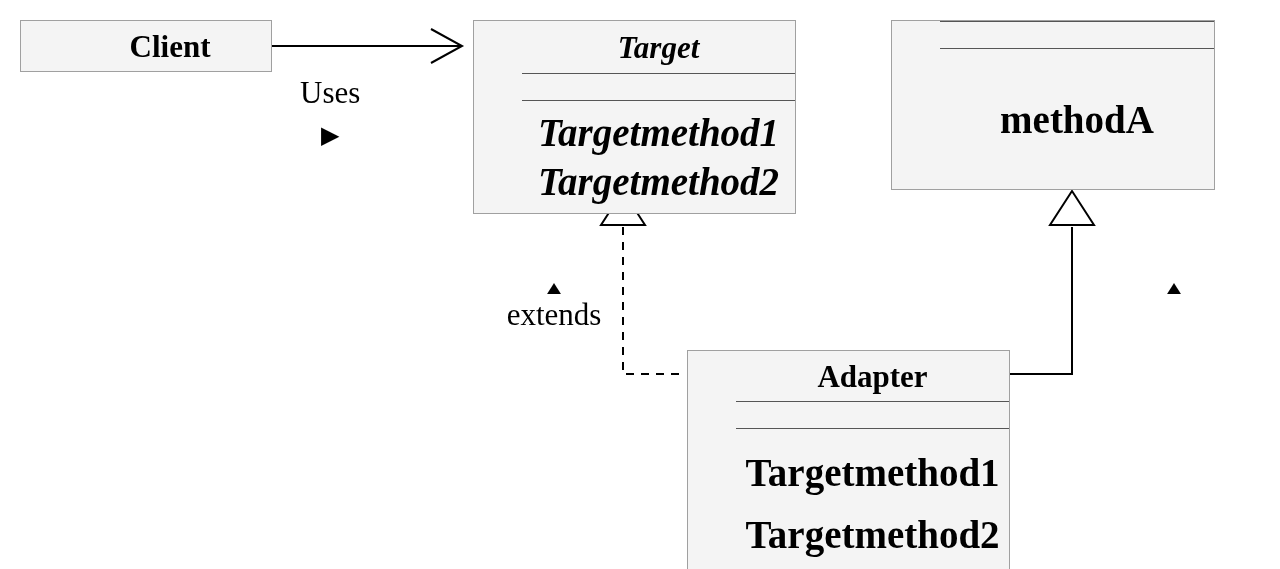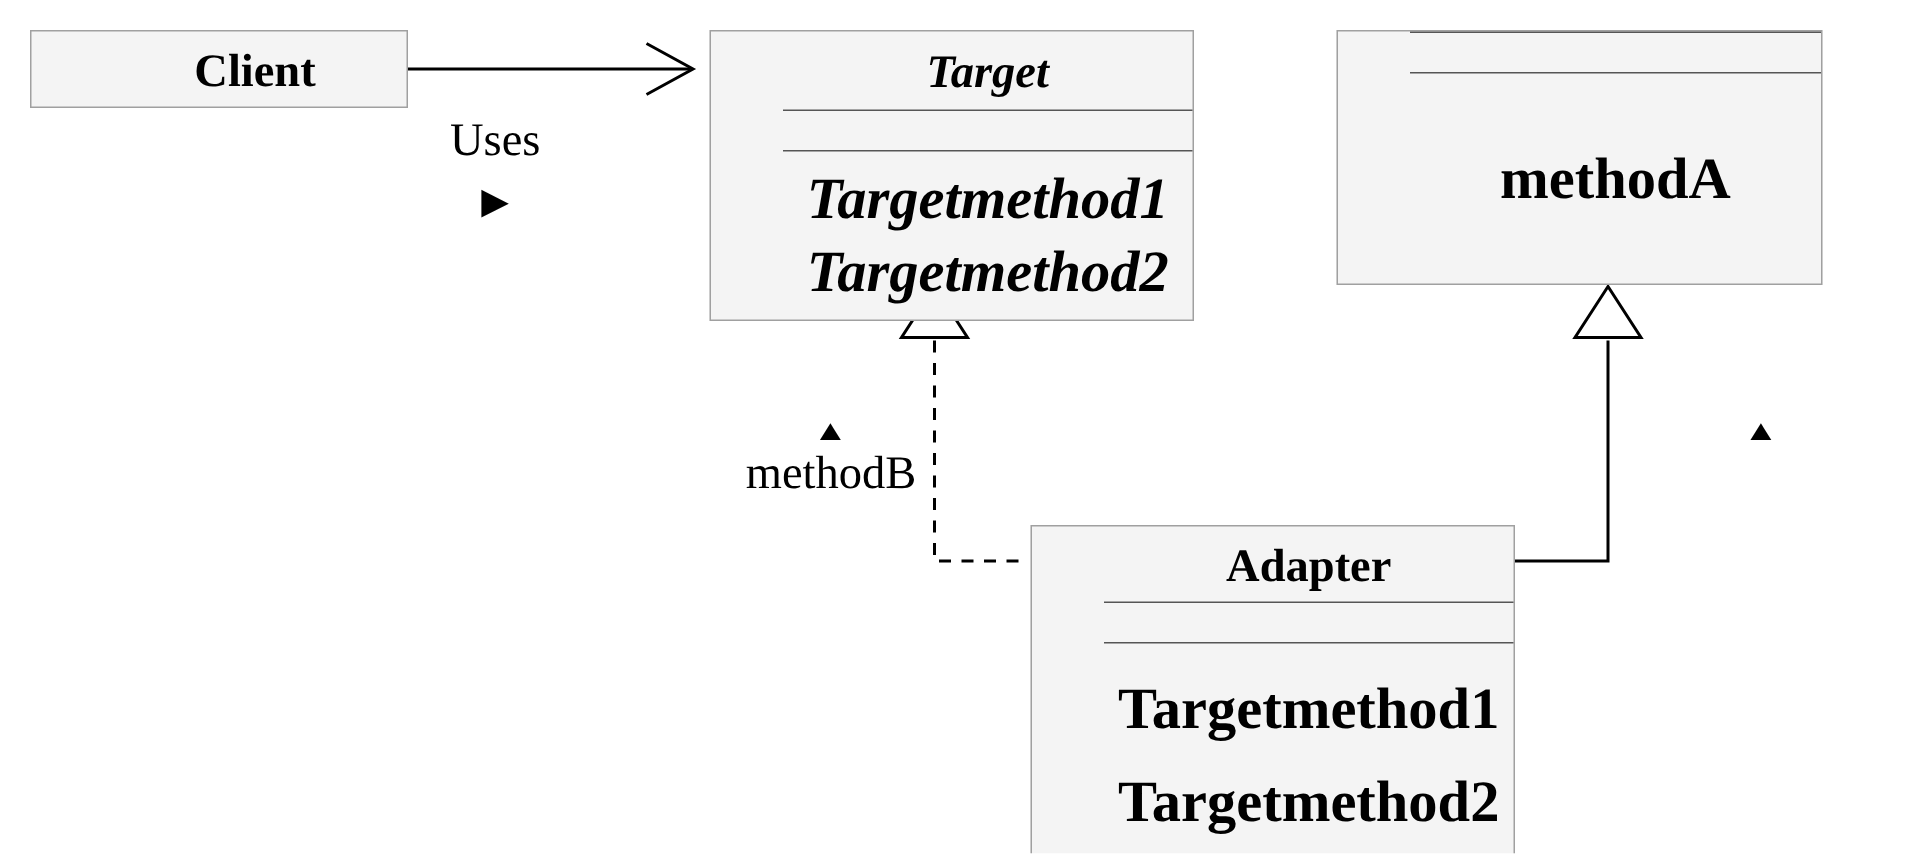--- a/index.html
+++ b/index.html
@@ -154,20 +154,20 @@
     </div>
   </div>
 
   <div class="rel-label row label-uses">
     <span>Uses</span>
     <span class="tri-right">▶</span>
   </div>
 
   <div class="rel-label col label-extends">
     <span class="tri-up">▲</span>
-    <span>methodB</span>
+    <span>extends</span>
   </div>
 
   <div class="rel-label col label-implements">
     <span class="tri-up">▲</span>
   </div>
 
 </div>
 
 </body></html>

